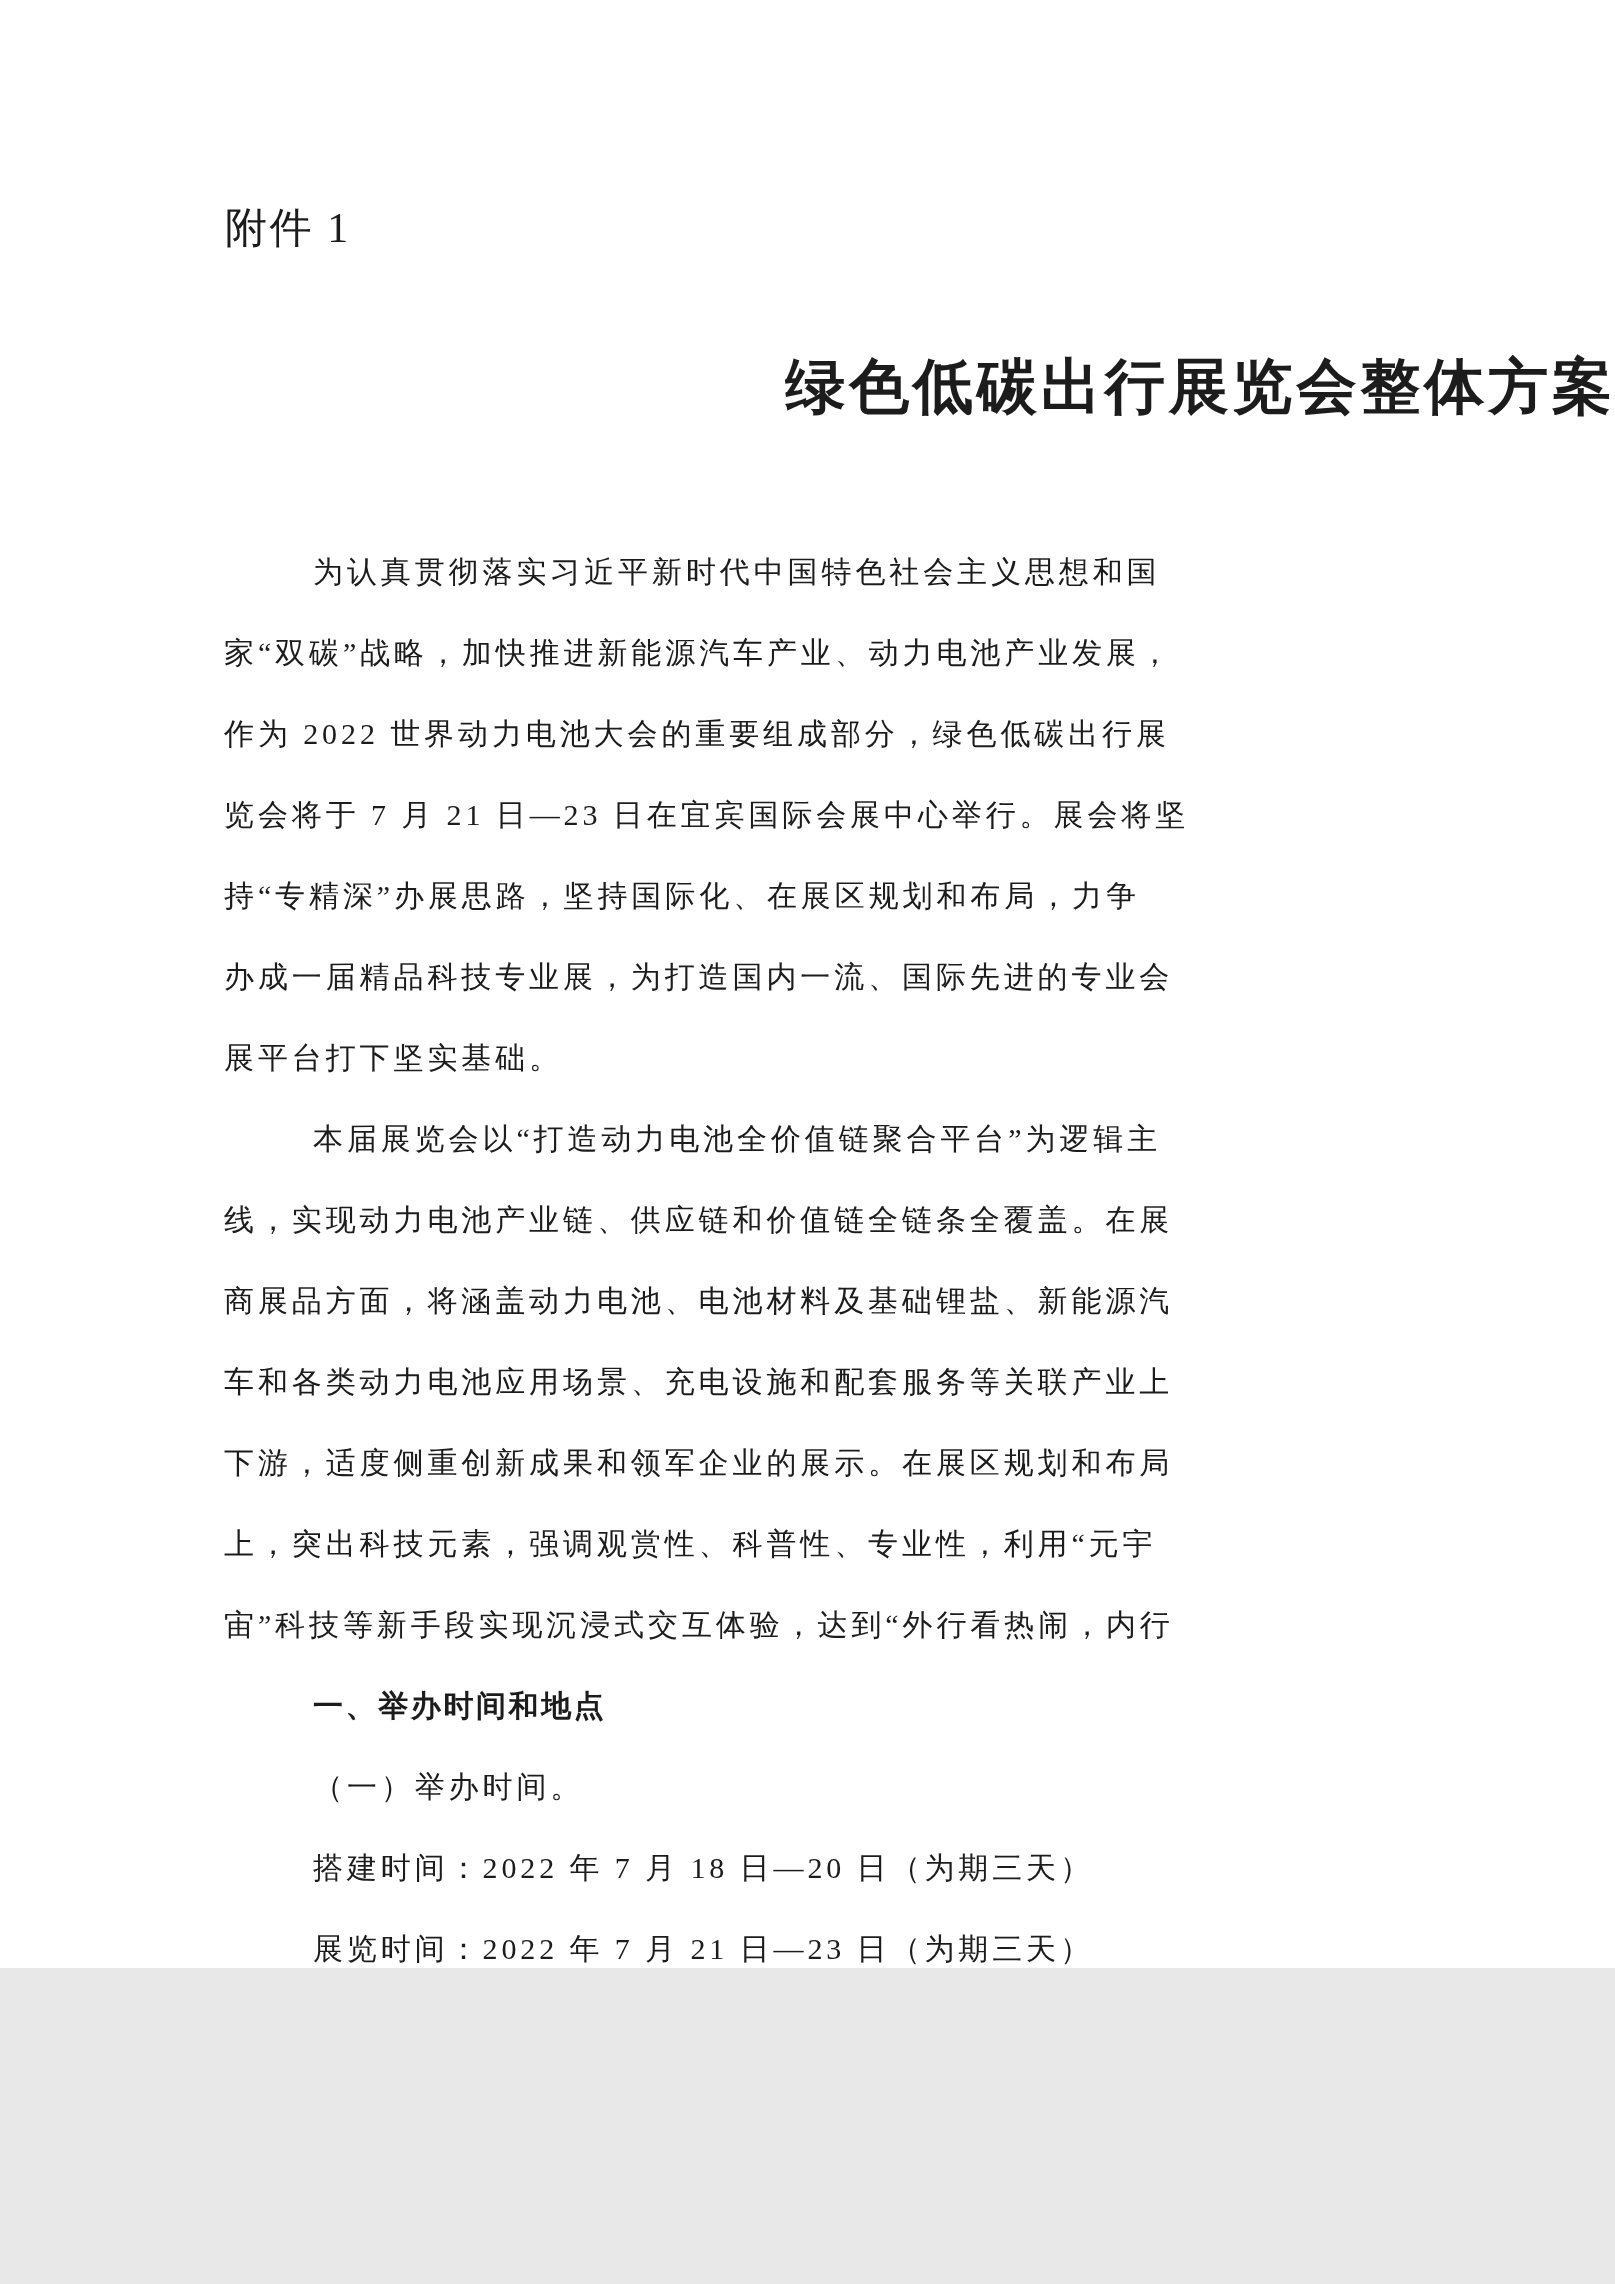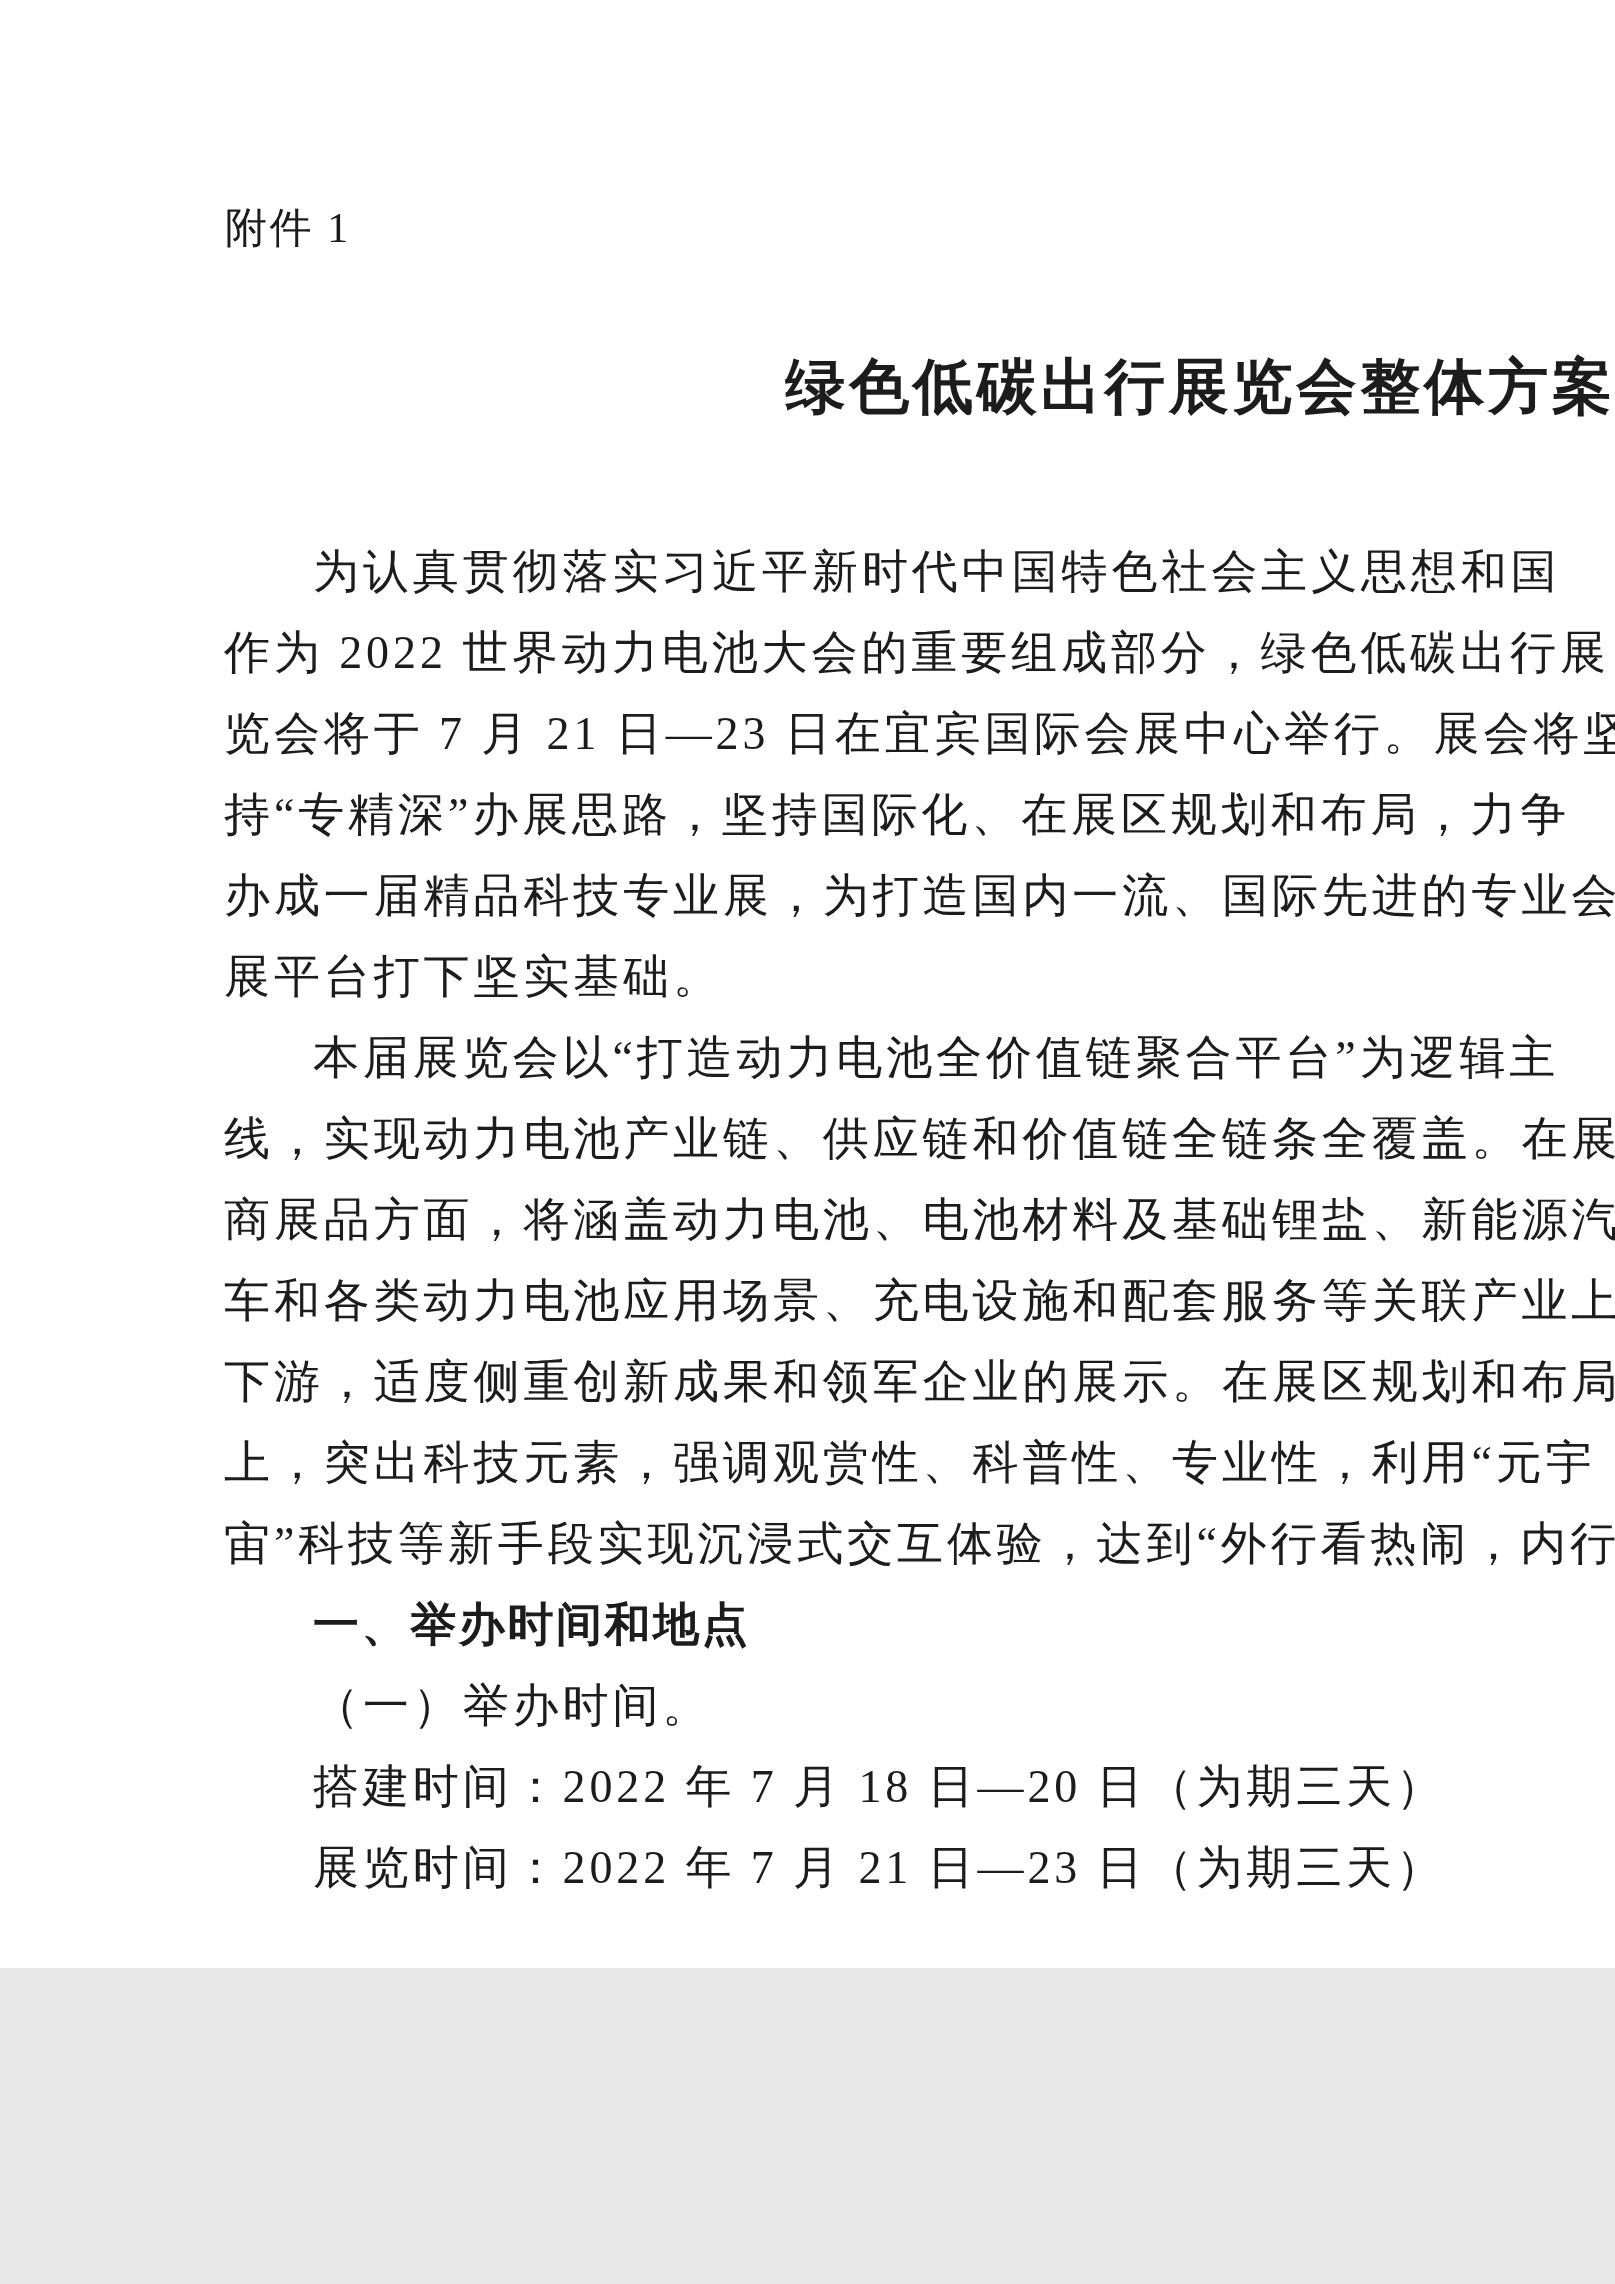--- a/index.html
+++ b/index.html
@@ -40,21 +40,21 @@
   }
   .body-block {
     position: absolute;
     left: 224px;
     top: 531px;
     width: 1184px;
   }
   .line {
     height: 81px;
     line-height: 81px;
-    font-size: 46px;
+    font-size: 30px;
     letter-spacing: 3.9px;
     white-space: nowrap;
   }
   .indent {
     padding-left: 89px;
   }
   .heading-line {
     font-family: Liberation Sans, sans-serif;
     font-weight: 700;
     letter-spacing: 2.6px;
@@ -74,20 +74,21 @@
 
 <div class="page">
 
   <div class="attachment">附件 1</div>
 
   <div class="doc-title">绿色低碳出行展览会整体方案</div>
 
   <div class="body-block">
 
     <div class="line indent">为认真贯彻落实习近平新时代中国特色社会主义思想和国</div>
+    <div class="line">家“双碳”战略，加快推进新能源汽车产业、动力电池产业发展，</div>
     <div class="line">作为 2022 世界动力电池大会的重要组成部分，绿色低碳出行展</div>
     <div class="line">览会将于 7 月 21 日—23 日在宜宾国际会展中心举行。展会将坚</div>
     <div class="line">持“专精深”办展思路，坚持国际化、在展区规划和布局，力争</div>
     <div class="line">办成一届精品科技专业展，为打造国内一流、国际先进的专业会</div>
     <div class="line">展平台打下坚实基础。</div>
 
     <div class="line indent">本届展览会以“打造动力电池全价值链聚合平台”为逻辑主</div>
     <div class="line">线，实现动力电池产业链、供应链和价值链全链条全覆盖。在展</div>
     <div class="line">商展品方面，将涵盖动力电池、电池材料及基础锂盐、新能源汽</div>
     <div class="line">车和各类动力电池应用场景、充电设施和配套服务等关联产业上</div>

